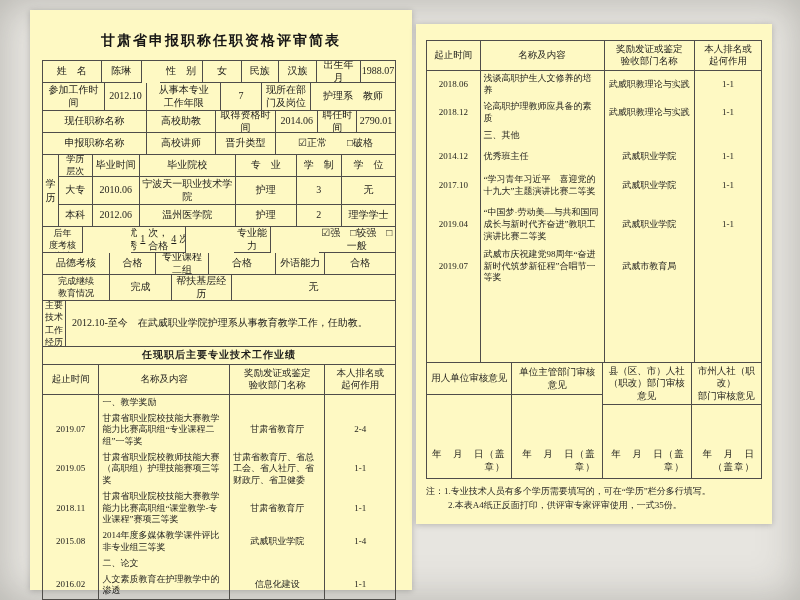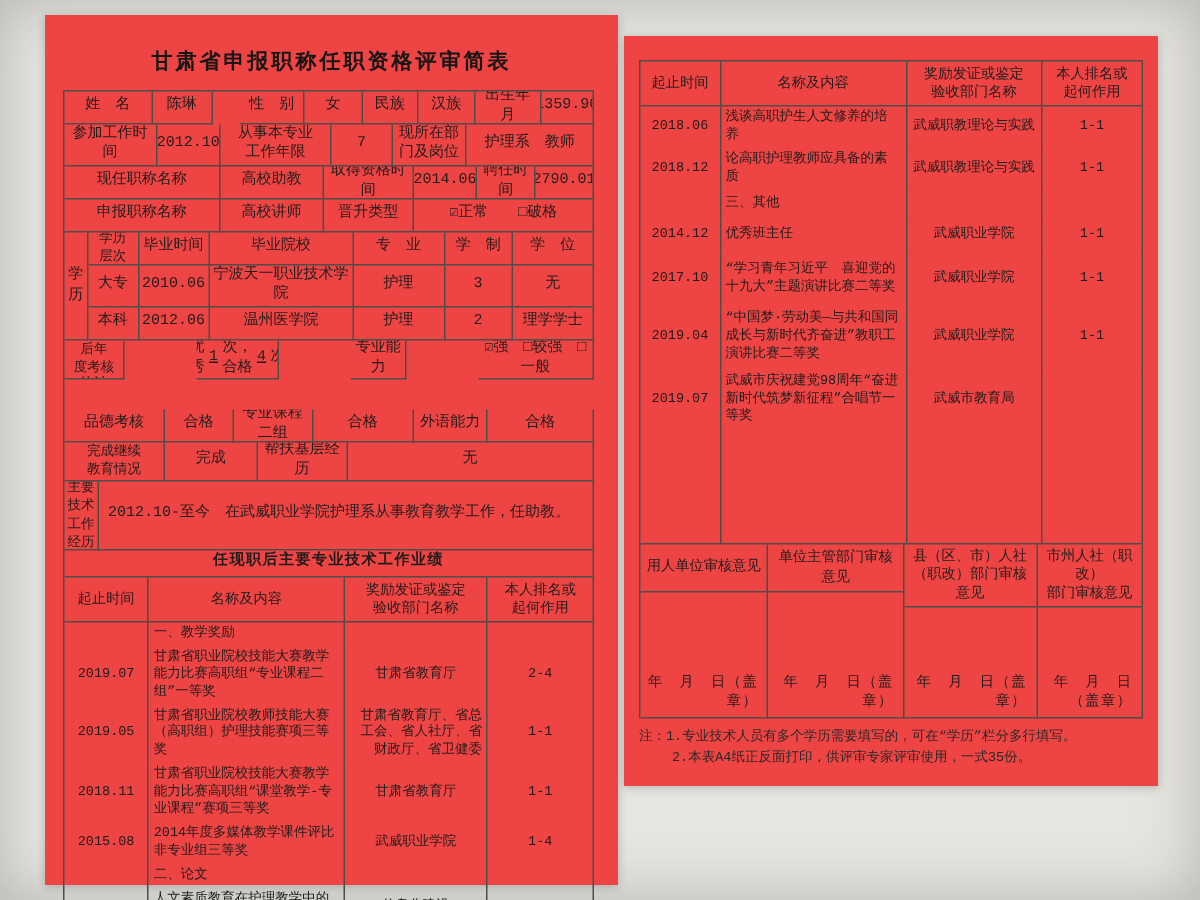--- a/index.html
+++ b/index.html
@@ -5,23 +5,22 @@
   :root{ --ln:#4f4d4a; --txt:#1e1d1b; }
   *{margin:0;padding:0;box-sizing:border-box;}
   html,body{width:800px;height:600px;overflow:hidden;}
   body{
     background:#e7e5e0;
     font-family:"Liberation Serif","DejaVu Serif",serif;
     color:var(--txt);
   }
   .stage{position:relative;width:800px;height:600px;box-shadow:inset 0 0 40px rgba(90,88,84,.35);}
   .page{
-    position:absolute;background:#ef4444;
+    position:absolute;background:#fef9c3;
     box-shadow:0 1px 6px rgba(0,0,0,.22);
-    font-family:Liberation Mono, monospace;
   }
   .page1{left:30px;top:10px;width:382px;height:580px;}
   .page2{left:416px;top:24px;width:356px;height:500px;}
   .doc-title{
     text-align:center;font-size:14px;font-weight:bold;letter-spacing:2px;
     padding-top:22px;color:#171615;
   }
   
   .tbl{border-top:1px solid var(--ln);border-left:1px solid var(--ln);}
   .row{display:flex;}
@@ -35,21 +34,21 @@
   .vside{word-break:break-all;line-height:1.35;padding:1px 1px;}
   .un{text-decoration:underline;padding:0 3px;}
   .band{font-weight:bold;letter-spacing:1px;}
   
   .hcell{font-size:9.5px;}
   .abody{border-bottom:1px solid var(--ln);display:flex;flex-direction:column;}
   .erow{display:flex;}
   .ecell{
     border-right:1px solid var(--ln);
     font-size:9px;line-height:1.3;padding:2px 3px;
-    display:flex;align-items:center;justify-content:center;text-align:right;overflow:hidden;
+    display:flex;align-items:center;justify-content:center;text-align:left;overflow:hidden;
   }
   .ecell.ec{justify-content:flex-start;text-align:left;}
   .grow{flex:1;}
   
   .wd{width:16%;} .wc{width:37%;} .wp{width:27%;} .wr{width:20%;}
   
   .rvcol{
     border-right:1px solid var(--ln);border-bottom:1px solid var(--ln);
     display:flex;flex-direction:column;
   }
@@ -74,21 +73,21 @@
     <div class="tbl" style="margin:10px auto 0 12px;width:354px;">
 
       <div class="row" style="height:22px;">
         <div class="cell" style="width:17.5%;">姓　名</div>
         <div class="cell" style="width:12%;">陈琳</div>
         <div class="cell" style="width:13%;margin-left:18px;">性　别</div>
         <div class="cell" style="width:11.5%;">女</div>
         <div class="cell" style="width:11%;">民族</div>
         <div class="cell" style="width:11.5%;">汉族</div>
         <div class="cell" style="width:13%;">出生年月</div>
-        <div class="cell" style="width:10.5%;">1359.90</div>
+        <div class="cell" style="width:10.5%;">1988.07</div>
       </div>
 
       <div class="row" style="height:28px;">
         <div class="cell" style="width:17.5%;">参加工作时间</div>
         <div class="cell" style="width:12%;">2012.10</div>
         <div class="cell pre" style="width:21%;">从事本专业
 工作年限</div>
         <div class="cell" style="width:11.5%;">7</div>
         <div class="cell pre" style="width:14%;">现所在部
 门及岗位</div>
@@ -149,21 +148,21 @@
           <span>优秀</span>
             <span class="un">1</span>
             <span>次，合格</span>
             <span class="un">4</span>
             <span>次</span>
         </div>
         <div class="cell" style="width:17%;">专业能力</div>
         <div class="cell" style="width:37.5%;">☑强　□较强　□一般</div>
       </div>
 
-      <div class="row" style="height:22px;margin-top:20px;">
+      <div class="row" style="height:22px;">
         <div class="cell" style="width:19%;">品德考核</div>
         <div class="cell" style="width:13%;">合格</div>
         <div class="cell" style="width:15%;">专业课程二组</div>
         <div class="cell" style="width:19%;">合格</div>
         <div class="cell" style="width:14%;">外语能力</div>
         <div class="cell" style="width:20%;">合格</div>
       </div>
 
       <div class="row" style="height:26px;">
         <div class="cell pre" style="width:19%;font-size:9px;">完成继续

